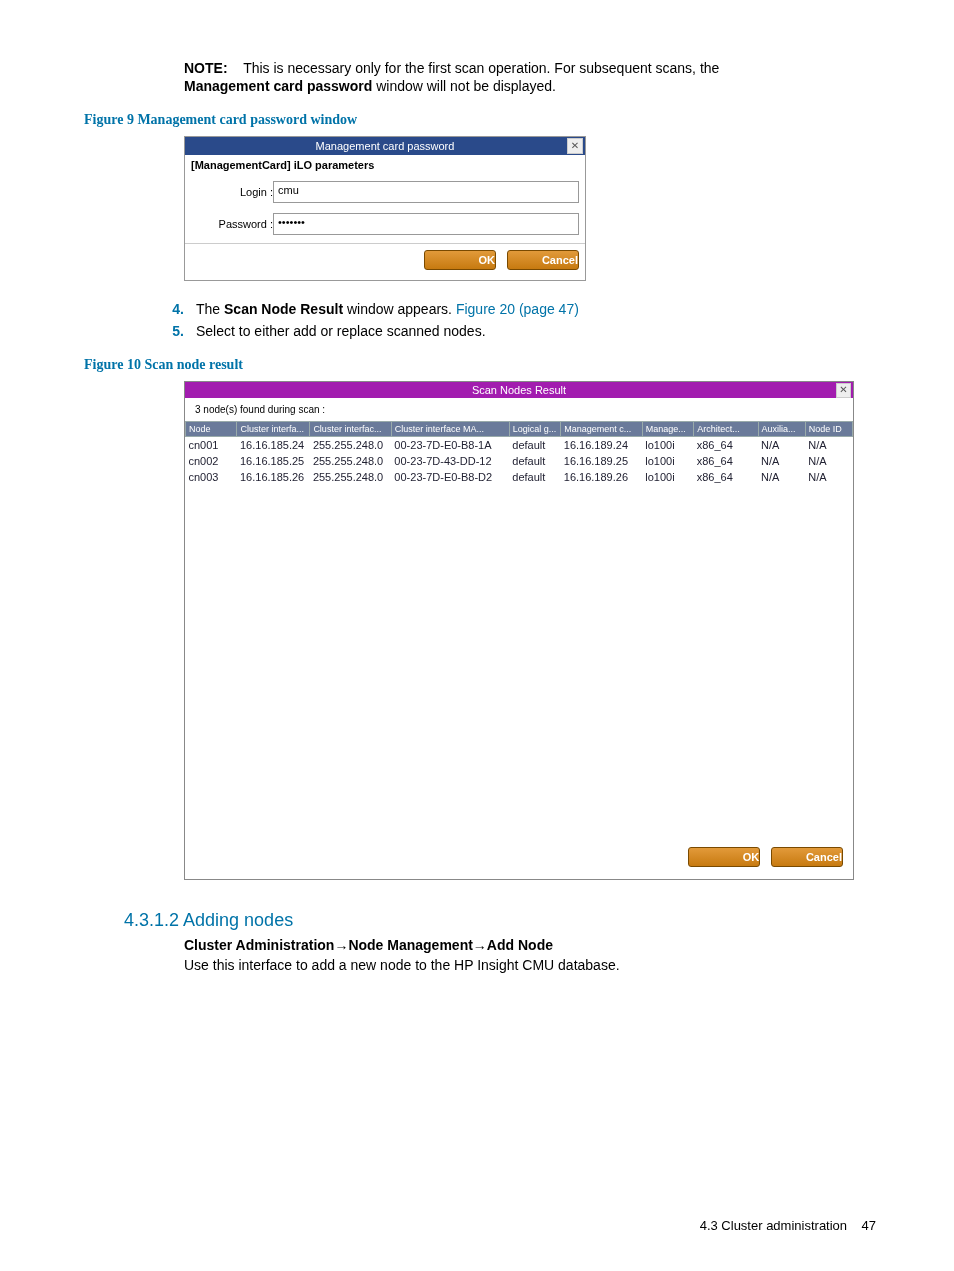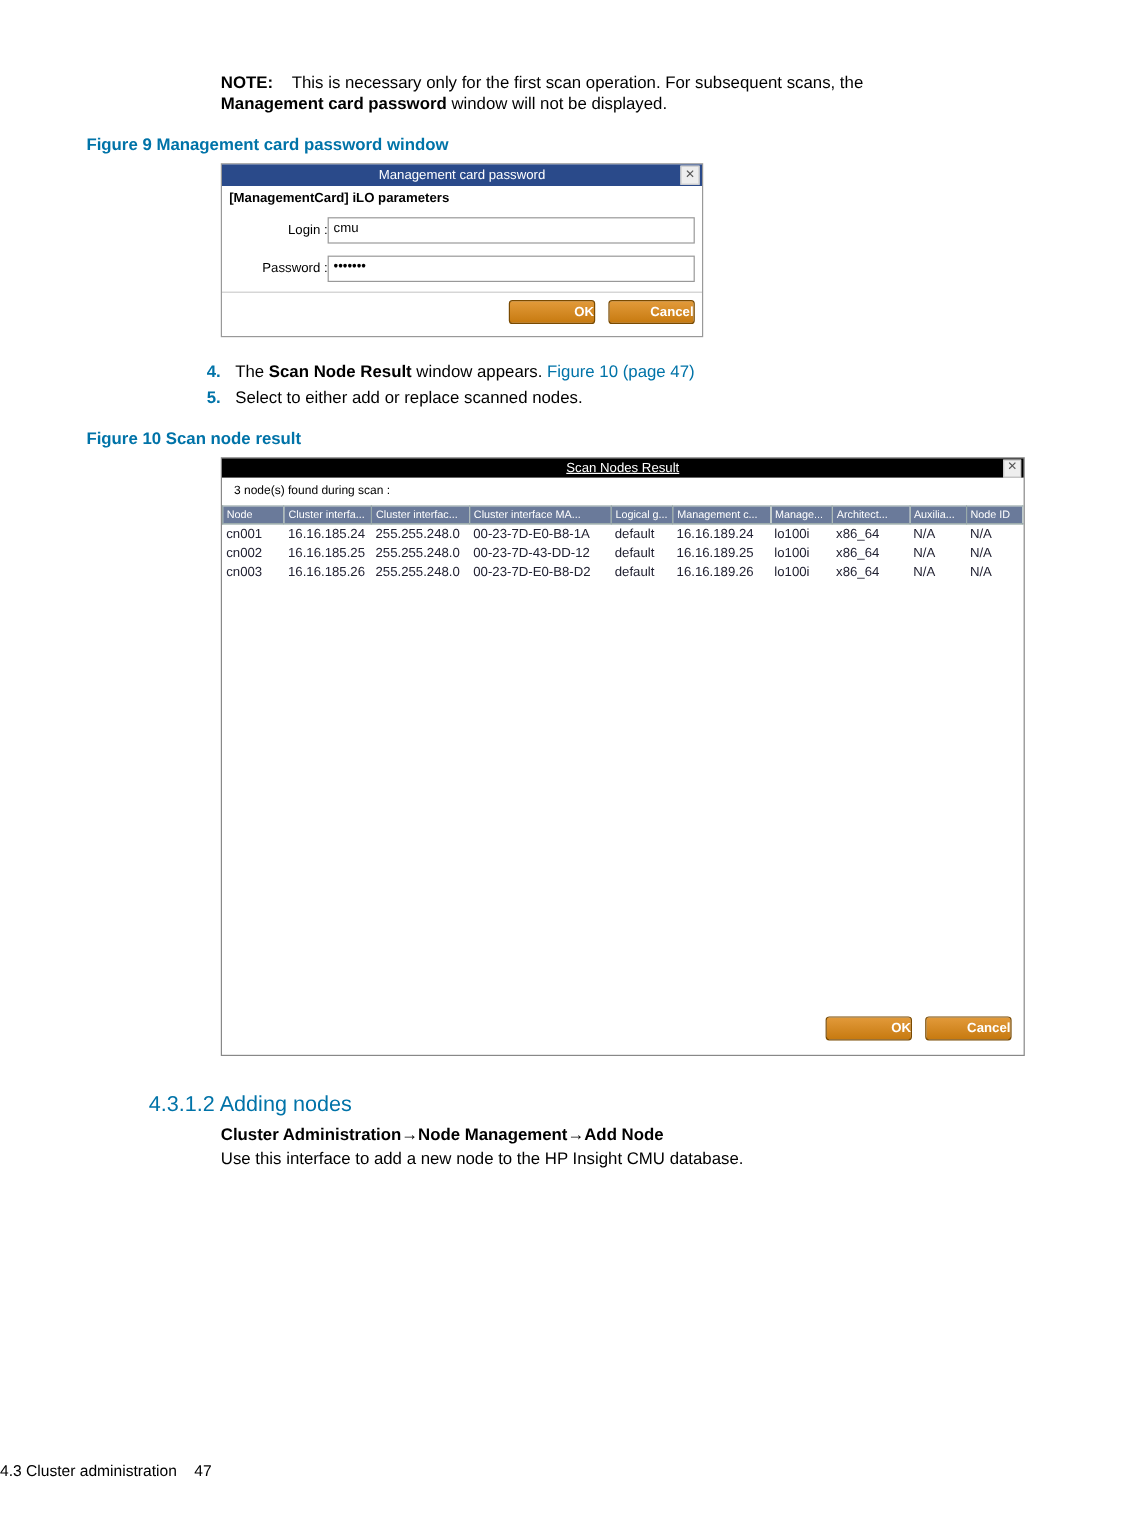--- a/index.html
+++ b/index.html
@@ -19,21 +19,22 @@
   }
   .note-line {
     margin-bottom: 2px;
   }
   .note-label { font-weight: bold; }
   .bold { font-weight: bold; }
   .fig-caption {
     color: #0073a8;
     font-weight: bold;
     font-size: 14px;
-    margin: 18px 0 8px 0;
+    margin: 18px 0 8px 12px;
+    font-family: Liberation Serif, serif;
   }
   
   .fig9 {
     width: 400px;
     border: 1px solid #999;
     margin-left: 112px;
     font-size: 11px;
   }
   .fig9 .titlebar {
     background: #2a4a8a;
@@ -108,28 +109,27 @@
   .link { color: #0073a8; }
   
   .fig10 {
     width: 668px;
     border: 1px solid #888;
     margin-left: 112px;
     font-size: 10px;
     background: #fff;
   }
   .fig10 .titlebar {
-    background: #000000;
+    background: #a21caf;
     color: #fff;
     height: 16px;
     line-height: 16px;
     text-align: center;
     font-size: 11px;
     position: relative;
-    text-decoration: underline;
   }
   .fig10 .closebtn {
     position: absolute; right: 2px; top: 1px;
     width: 13px; height: 13px;
     border: 1px solid #ccc; background: #eee;
     color:#555; font-size:10px; line-height:12px; text-align:center;
   }
   .fig10 .found { padding: 6px 10px; }
   .fig10 table { border-collapse: collapse; width: 100%; table-layout: fixed; }
   .fig10 th {
@@ -180,20 +180,21 @@
     color: #0073a8;
     font-size: 18px;
     margin: 30px 0 6px 0;
   }
   .sub-indent { margin-left: 112px; }
   .breadcrumb-line { margin-bottom: 4px; }
   .arrow { font-family: Arial; }
   .footer {
     position: absolute;
     width: 954px;
+    text-align: right;
     padding-right: 78px;
     box-sizing: border-box;
     font-size: 13px;
     top: 1218px;
   }
 </style>
 </head>
 <body>
 
 <div class="page">
@@ -226,21 +227,21 @@
     </div>
     <div class="btnrow">
       <span class="btn">OK</span>
       <span class="btn">Cancel</span>
     </div>
   </div>
 
   <div class="step" style="margin-top:20px;">
     <div class="num">4.</div>
     <div class="body">
-      <span>The </span><span class="bold">Scan Node Result</span><span> window appears. </span><span class="link">Figure 10 (page 47)</span>
+      <span>The </span><span class="bold">Scan Node Result</span><span> window appears. </span><span class="link">Figure 20 (page 47)</span>
     </div>
   </div>
   <div class="step">
     <div class="num">5.</div>
     <div class="body">Select to either add or replace scanned nodes.</div>
   </div>
 
   <div class="indent-block fig-caption">Figure 10 Scan node result</div>
 
   <div class="fig10">

